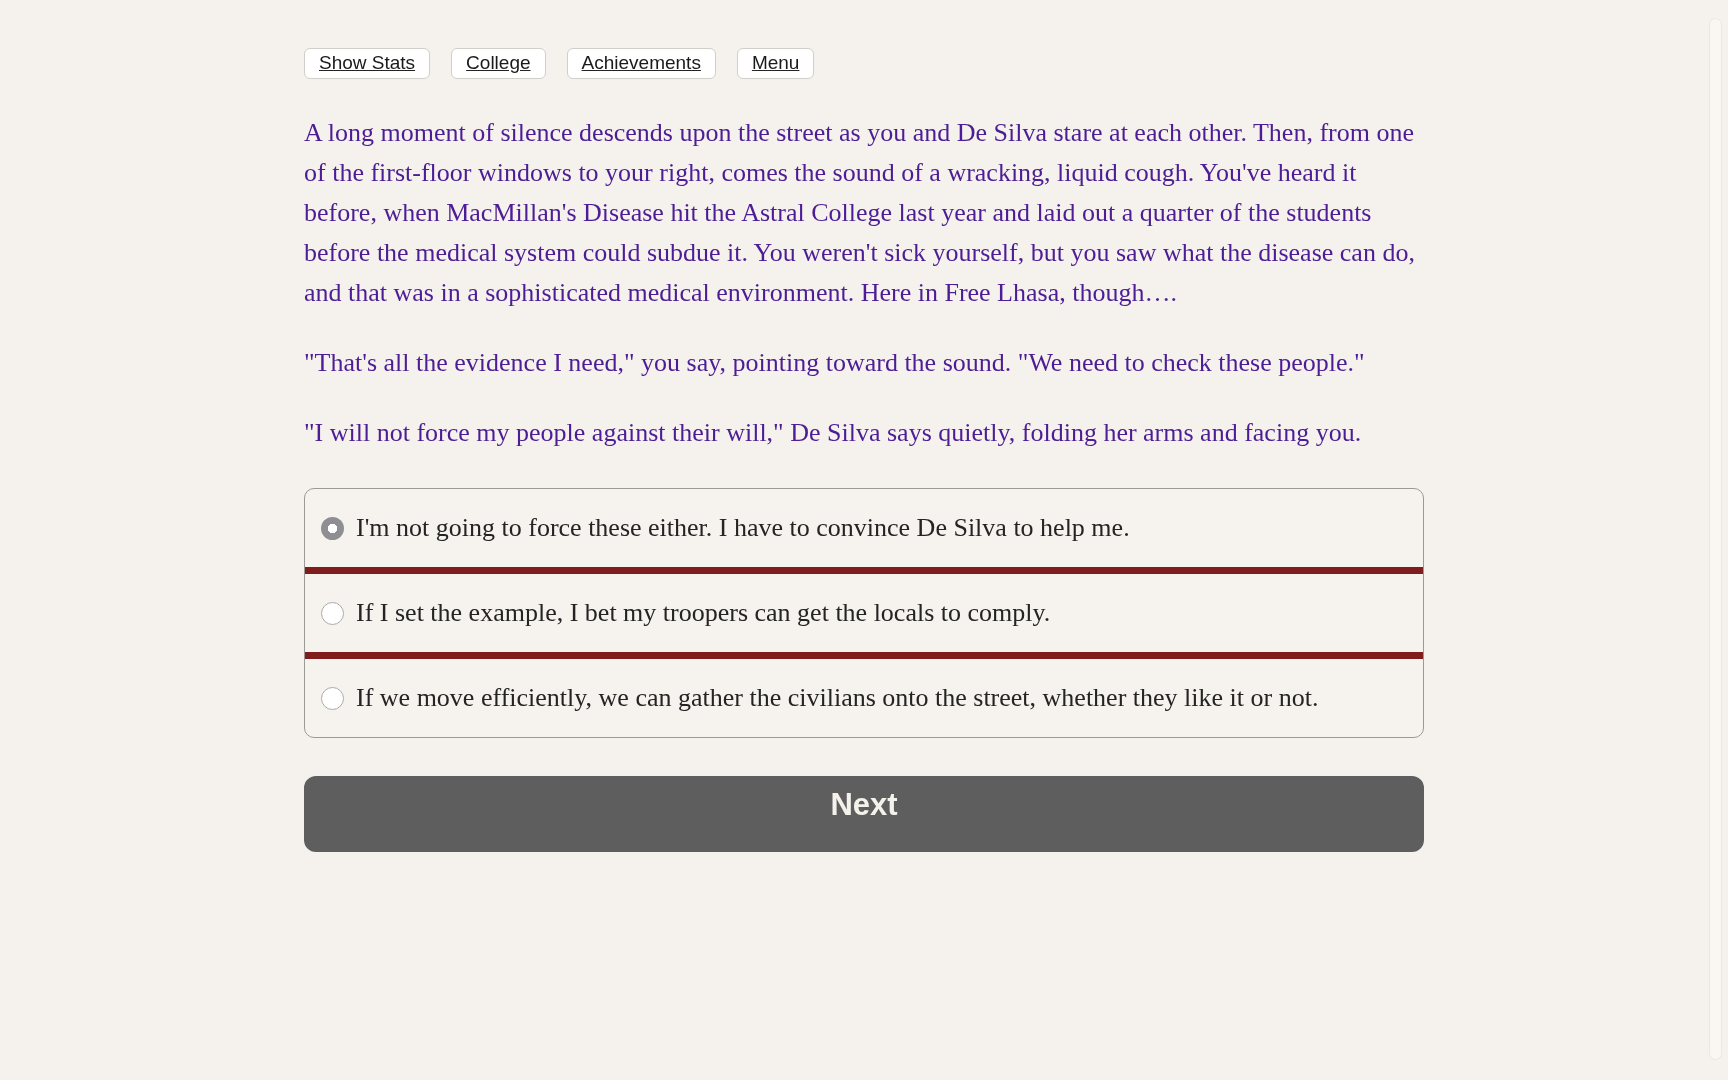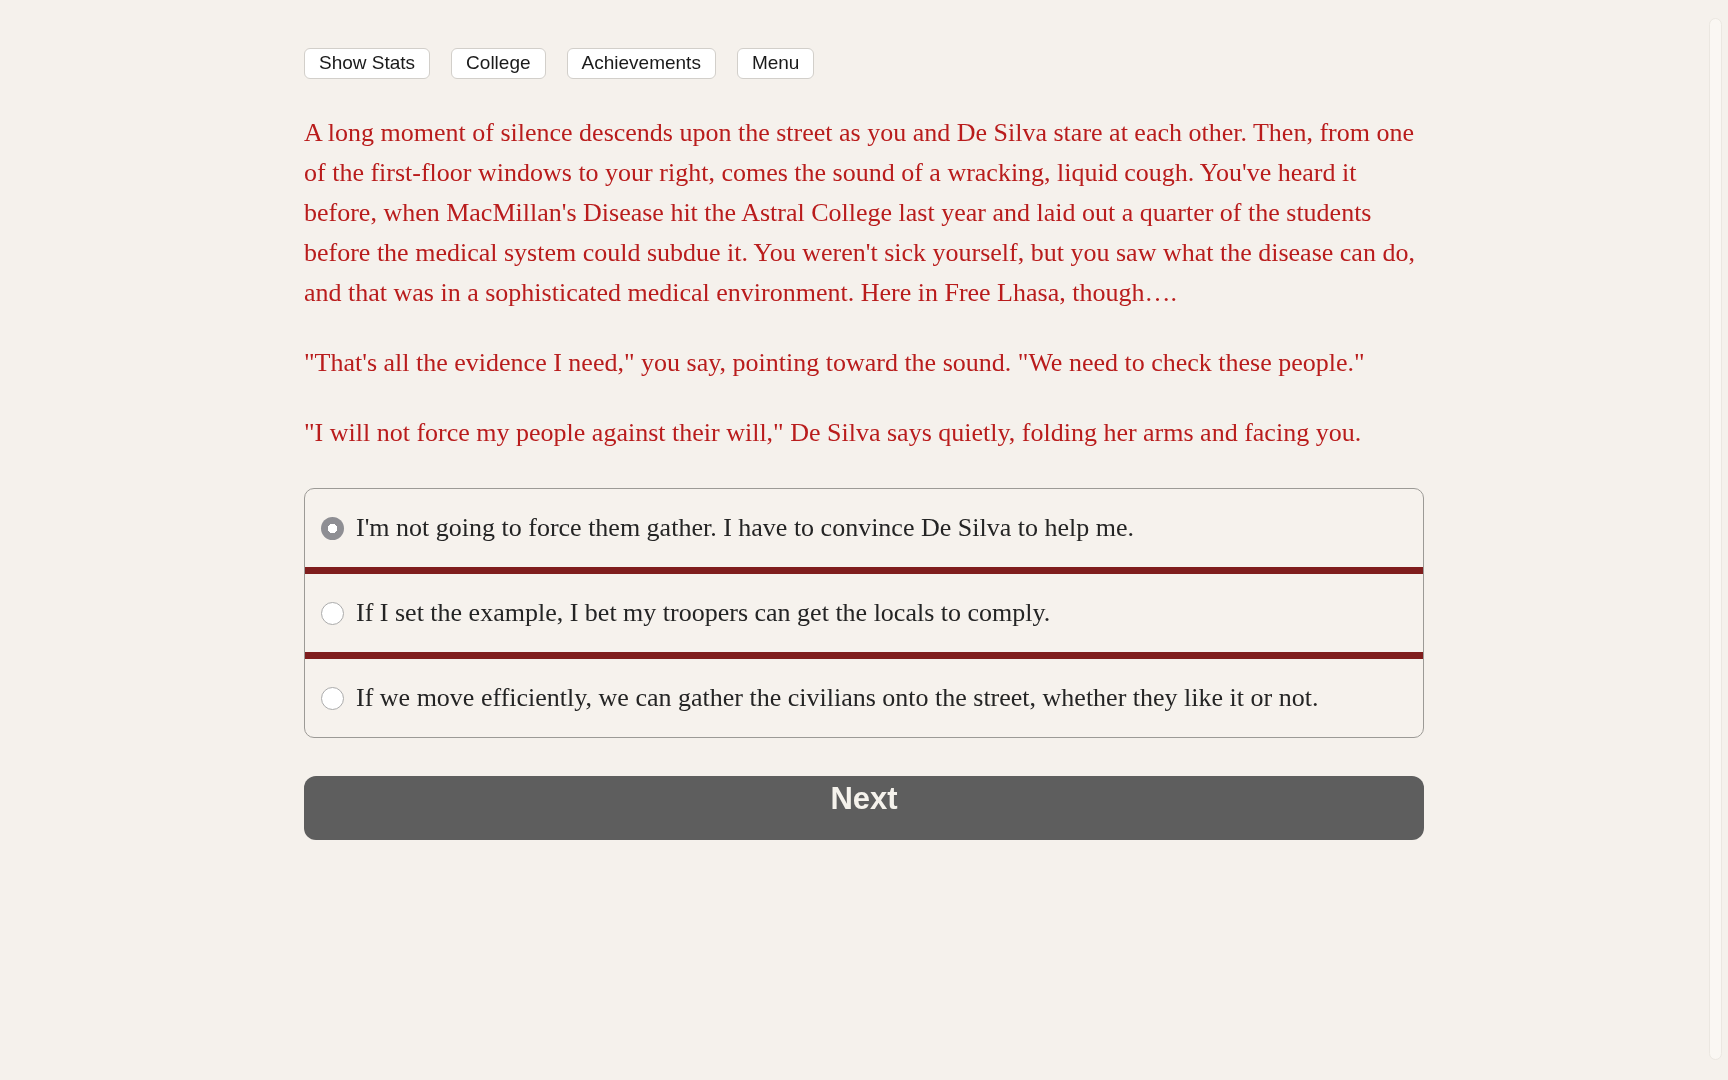--- a/index.html
+++ b/index.html
@@ -29,37 +29,38 @@
   .byline {
     font-size: 30px;
     font-weight: 400;
     margin-top: 22px;
     color: #1e1e1e;
   }
   .toolbar {
     margin-top: 26px;
     display: flex;
     gap: 21px;
+    text-decoration: underline;
   }
   .toolbar button {
     font-family: "Liberation Sans", sans-serif;
     font-size: 19px;
     color: #1a1a1a;
     background: #ffffff;
     border: 1px solid #d2cfca;
     border-radius: 6px;
     padding: 3px 14px 4px 14px;
     cursor: pointer;
     line-height: 1.15;
   }
   .story p {
     font-size: 26px;
     line-height: 40px;
     margin-top: 30px;
-    color: #b91c1c;
+    color: #4c1d95;
   }
   .story p:first-child {
     margin-top: 34px;
   }
   .choice-box {
     margin-top: 35px;
     border: 1px solid #9c9a96;
     border-radius: 10px;
     overflow: hidden;
     background: #f6f2ed;
@@ -88,21 +89,21 @@
     cursor: pointer;
   }
   .choice-option input[type="radio"]:checked {
     border: none;
     background: radial-gradient(circle at center, #ffffff 0 4.5px, #8e8e93 5px);
   }
   .next-button {
     display: block;
     width: 100%;
     margin-top: 38px;
-    height: 64px;
+    height: 76px;
     background: #5e5e5e;
     color: #f5f2ec;
     font-family: "Liberation Sans", sans-serif;
     font-size: 31px;
     font-weight: 700;
     border: none;
     border-radius: 12px;
     padding-bottom: 18px;
     cursor: pointer;
   }
@@ -131,21 +132,21 @@
     <button>Menu</button>
   </div>
 
   <div class="story">
     <p>A long moment of silence descends upon the street as you and De Silva stare at each other. Then, from one of the first-floor windows to your right, comes the sound of a wracking, liquid cough. You've heard it before, when MacMillan's Disease hit the Astral College last year and laid out a quarter of the students before the medical system could subdue it. You weren't sick yourself, but you saw what the disease can do, and that was in a sophisticated medical environment. Here in Free Lhasa, though….</p>
     <p>"That's all the evidence I need," you say, pointing toward the sound. "We need to check these people."</p>
     <p>"I will not force my people against their will," De Silva says quietly, folding her arms and facing you.</p>
   </div>
 
   <div class="choice-box">
-    <label class="choice-option"><input type="radio" name="choice" checked="checked" style=""><span>I'm not going to force them gather. I have to convince De Silva to help me.</span></label>
+    <label class="choice-option"><input type="radio" name="choice" checked="checked" style=""><span>I'm not going to force these either. I have to convince De Silva to help me.</span></label>
     <label class="choice-option"><input type="radio" name="choice" style=""><span>If I set the example, I bet my troopers can get the locals to comply.</span></label>
     <label class="choice-option"><input type="radio" name="choice" style=""><span>If we move efficiently, we can gather the civilians onto the street, whether they like it or not.</span></label>
   </div>
 
   <button class="next-button">Next</button>
 
 </div>
 
 <div class="scrollbar-thumb"></div>
 

